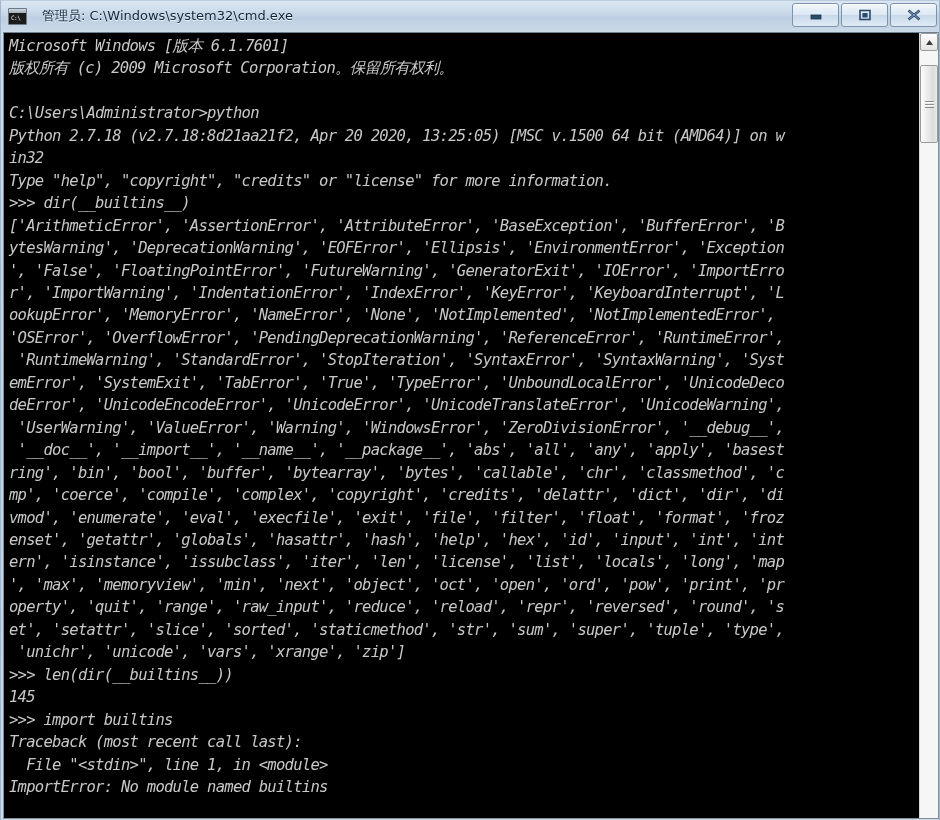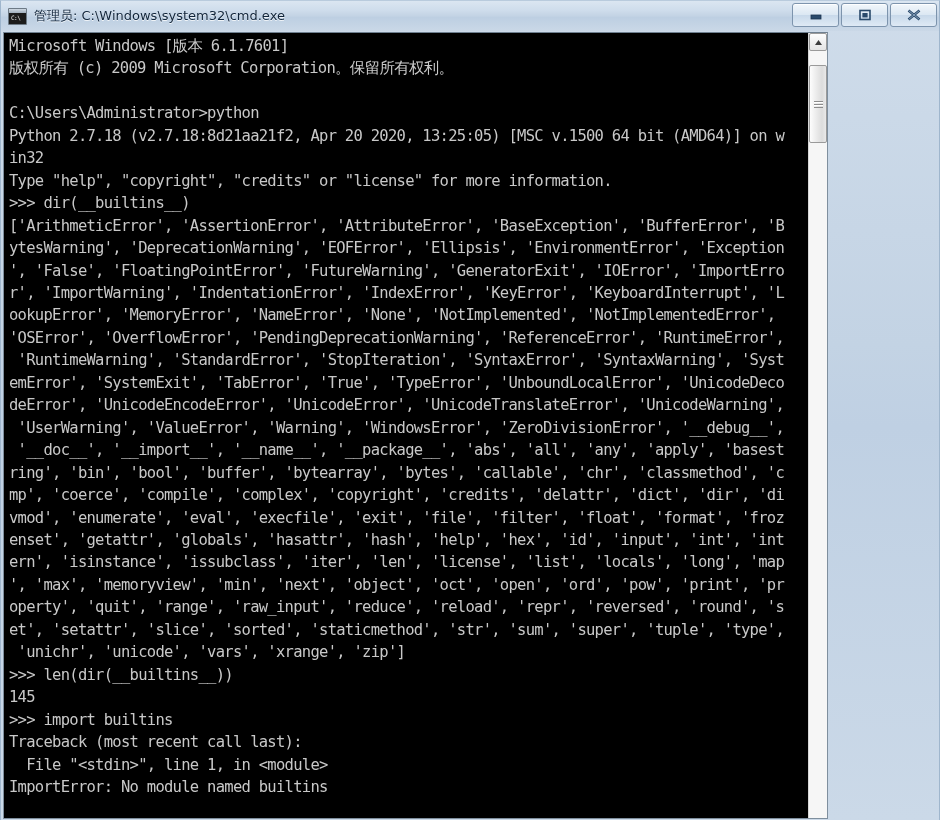--- a/index.html
+++ b/index.html
@@ -68,20 +68,21 @@
     color: #e8e8e8;
     letter-spacing: -0.5px;
   }
 
   #title-text {
     font-family: "DejaVu Sans", sans-serif;
     font-size: 13px;
     color: #10243a;
     white-space: nowrap;
     text-shadow: 0 1px 0 rgba(255,255,255,0.75);
+    margin-left: 8px;
   }
 
   #window-buttons {
     position: absolute;
     right: 4px;
     top: 2px;
     display: flex;
     gap: 2px;
   }
   .winbtn {
@@ -96,27 +97,28 @@
     justify-content: center;
     cursor: default;
   }
   .winbtn svg { display: block; }
 
   
   #console-frame {
     position: absolute;
     left: 2px;
     top: 31px;
-    width: 825px;
+    width: 936px;
     height: 787px;
     box-sizing: border-box;
     border: 1px solid #7f8f9e;
     border-top-color: #6f8090;
     background: #000000;
     display: flex;
+    font-style: italic;
   }
 
   #console-text {
     position: relative;
     flex: 1 1 auto;
     height: 100%;
     background: #000000;
     overflow: hidden;
     padding: 2px 0 0 5px;
     box-sizing: border-box;

